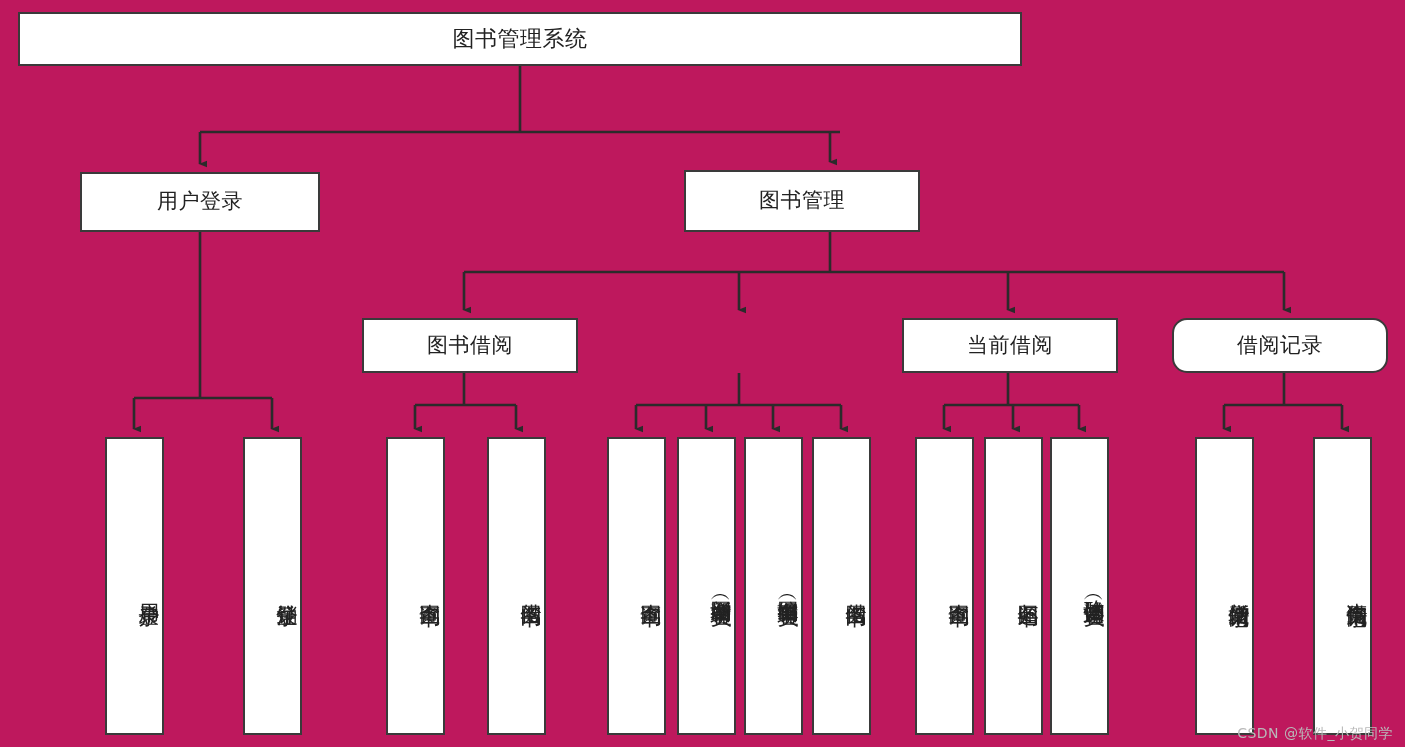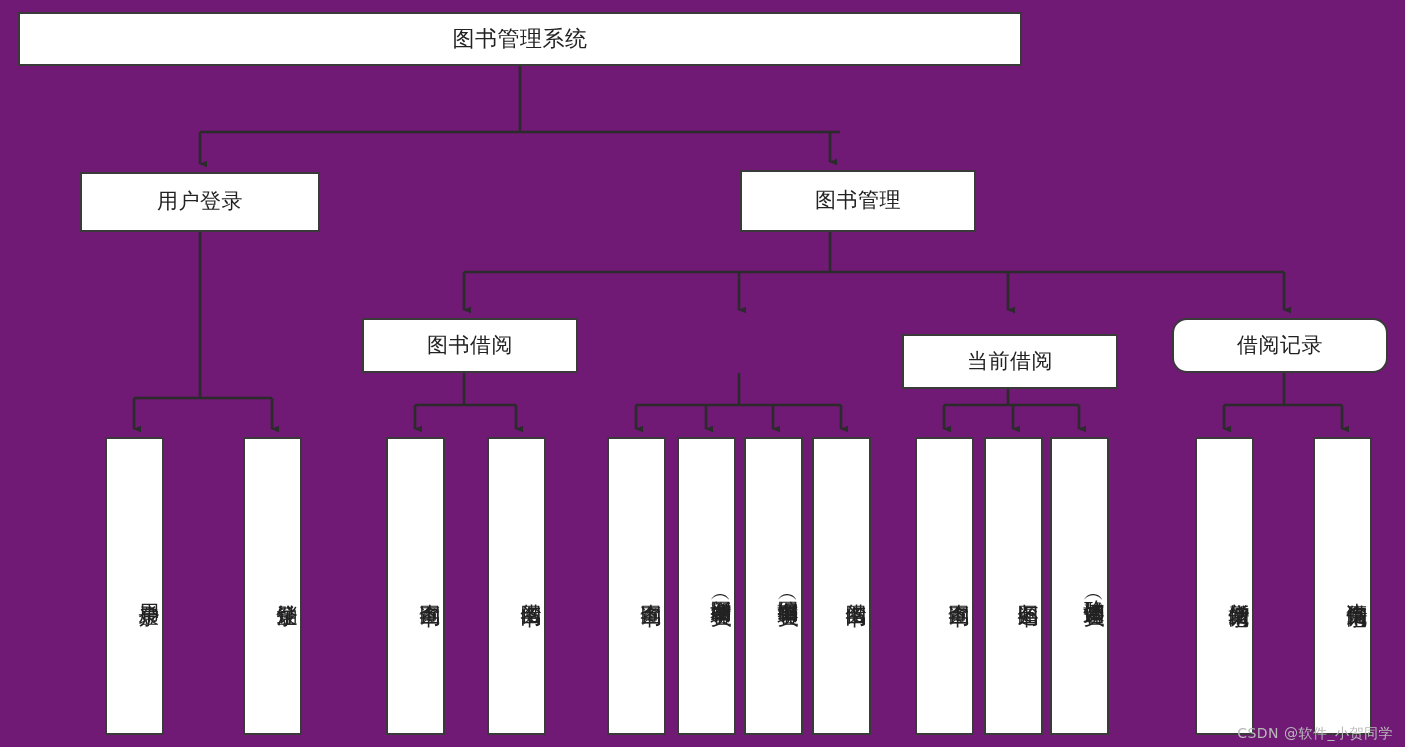--- a/index.html
+++ b/index.html
@@ -8,21 +8,21 @@
     padding: 0;
     background: #ffffff;
   }
   body {
     font-family: "DejaVu Sans", "Liberation Sans", sans-serif;
   }
   #diagram-root {
     position: relative;
     width: 1405px;
     height: 747px;
-    background: #701a75;
+    background: #be185d;
     overflow: hidden;
   }
   #edge-layer {
     position: absolute;
     left: 0;
     top: 0;
     width: 1405px;
     height: 747px;
     pointer-events: none;
   }
@@ -129,28 +129,28 @@
     </g>
   </svg>
 
   <div class="node node-h node-root" id="node-root" style="left: 18px; top: 12px; width: 1004px; height: 54px;">
     <span>图书管理系统</span>
   </div>
 
   <div class="node node-h" id="node-l2-0" style="left: 80px; top: 172px; width: 240px; height: 60px;">
     <span>用户登录</span>
   </div>
-  <div class="node node-h" id="node-l2-1" style="left: 740px; top: 170px; width: 236px; height: 62px;">
+  <div class="node node-h" id="node-l2-1" style="left: 684px; top: 170px; width: 236px; height: 62px;">
     <span>图书管理</span>
   </div>
 
   <div class="node node-h" id="node-l3-0" style="left: 362px; top: 318px; width: 216px; height: 55px;">
     <span>图书借阅</span>
   </div>
-  <div class="node node-h" id="node-l3-2" style="left: 902px; top: 318px; width: 216px; height: 55px; margin-top: 16px;">
+  <div class="node node-h" id="node-l3-2" style="left: 902px; top: 318px; width: 216px; height: 55px;">
     <span>当前借阅</span>
   </div>
   <div class="node node-h" id="node-l3-3" style="left: 1172px; top: 318px; width: 216px; height: 55px; border-radius: 15px;">
     <span>借阅记录</span>
   </div>
 
   <div class="node node-v" id="node-leaf-0" style="left: 105px; top: 437px; width: 59px; height: 298px;">
     <span class="vlabel">用户登录</span>
   </div>
   <div class="node node-v" id="node-leaf-1" style="left: 243px; top: 437px; width: 59px; height: 298px;">

